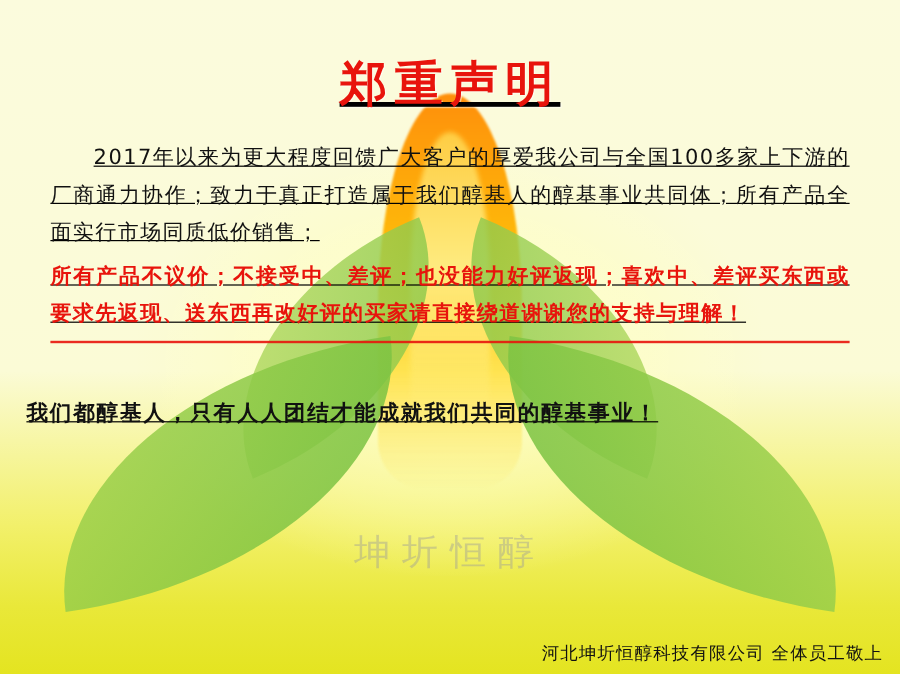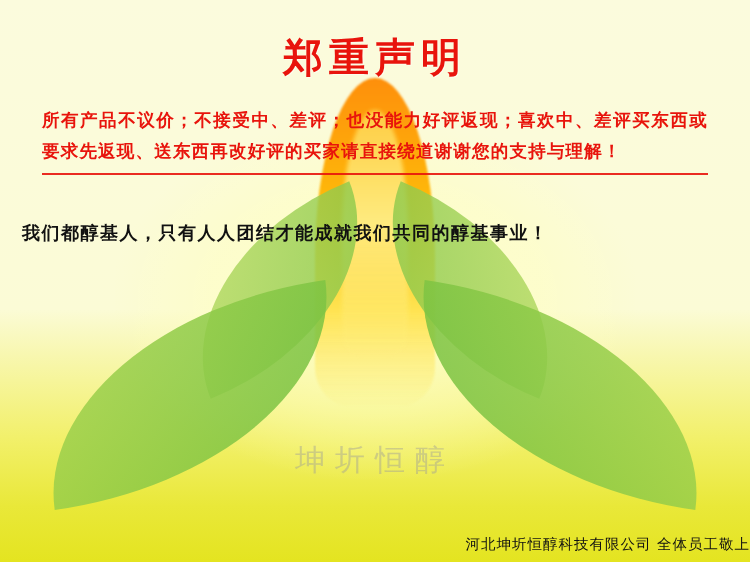--- a/index.html
+++ b/index.html
@@ -123,21 +123,22 @@
     font-family: "DejaVu Serif", "Liberation Serif", serif;
     font-size: 17px;
     letter-spacing: 6px;
     color: rgba(160,160,150,.45);
   }
 
   
   .content {
     position: relative;
     z-index: 5;
-    padding: 0 22px;
+    padding: 12px 22px;
+    text-decoration: underline;
   }
   .title {
     text-align: center;
     color: #e8140c;
     font-family: "DejaVu Serif", "Liberation Serif", serif;
     font-weight: bold;
     font-size: 40px;
     letter-spacing: 6px;
     padding-top: 30px;
     text-shadow: 1px 1px 0 rgba(255,255,255,.5);
@@ -173,21 +174,21 @@
     text-align: left;
     font-family: "DejaVu Sans", "Liberation Sans", sans-serif;
     font-size: 18px;
     letter-spacing: 1.5px;
     color: #111;
     margin-top: 46px;
     font-weight: bold;
   }
   .signature {
     position: absolute;
-    right: 0;
+    right: 14px;
     bottom: 8px;
     font-family: "DejaVu Sans", "Liberation Sans", sans-serif;
     font-size: 14.5px;
     letter-spacing: 1px;
     color: #111;
     z-index: 6;
   }
 </style>
 </head>
 <body>
@@ -206,20 +207,21 @@
 
   <div class="watermark">
     <div class="wm-cn">坤圻恒醇</div>
   </div>
 
   <div class="content">
 
     <div class="title">郑重声明</div>
 
     <div class="body-text">
+      <p class="para indent">2017年以来为更大程度回馈广大客户的厚爱我公司与全国100多家上下游的厂商通力协作；致力于真正打造属于我们醇基人的醇基事业共同体；所有产品全面实行市场同质低价销售；</p>
       <p class="para red">所有产品不议价；不接受中、差评；也没能力好评返现；喜欢中、差评买东西或要求先返现、送东西再改好评的买家请直接绕道谢谢您的支持与理解！</p>
       <div class="rule"></div>
     </div>
 
     <div class="closing">我们都醇基人，只有人人团结才能成就我们共同的醇基事业！</div>
   </div>
 
   <div class="signature">河北坤圻恒醇科技有限公司 全体员工敬上</div>
 
 </div>

